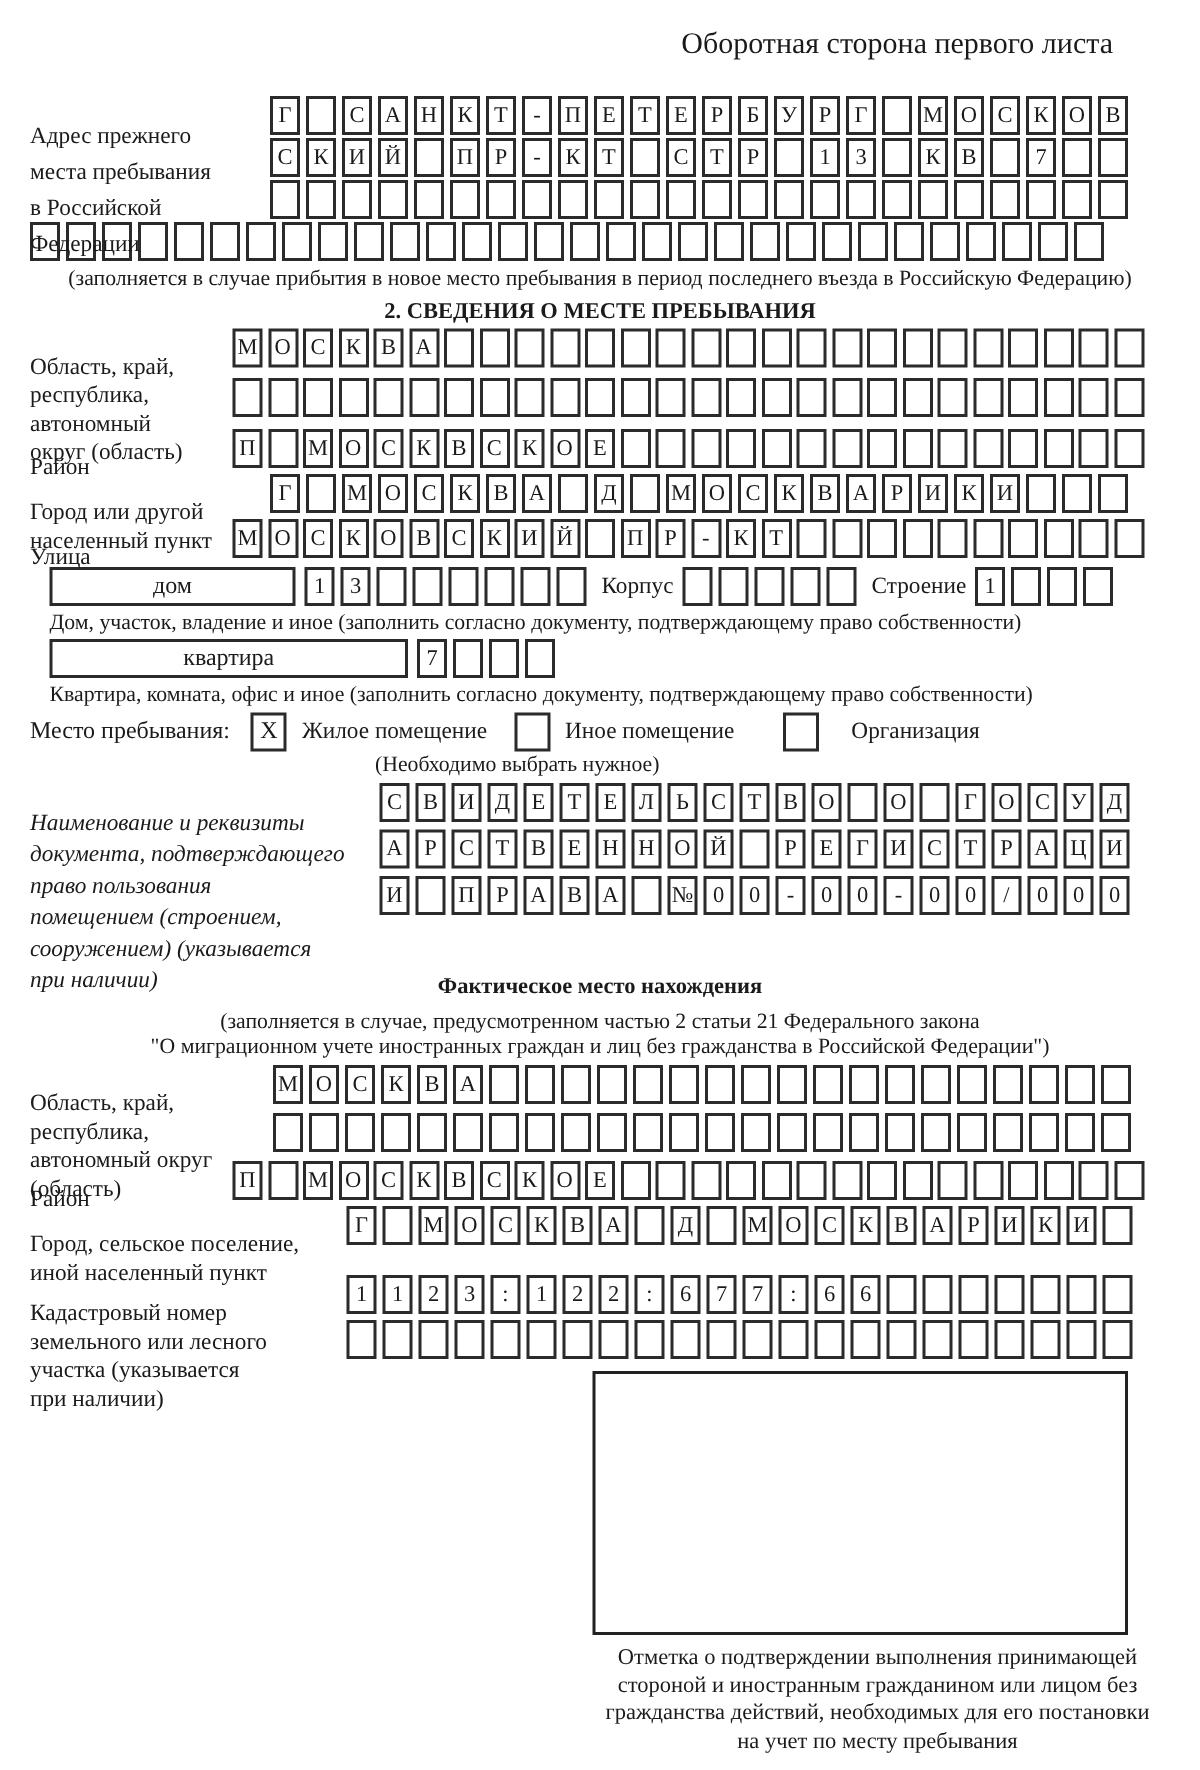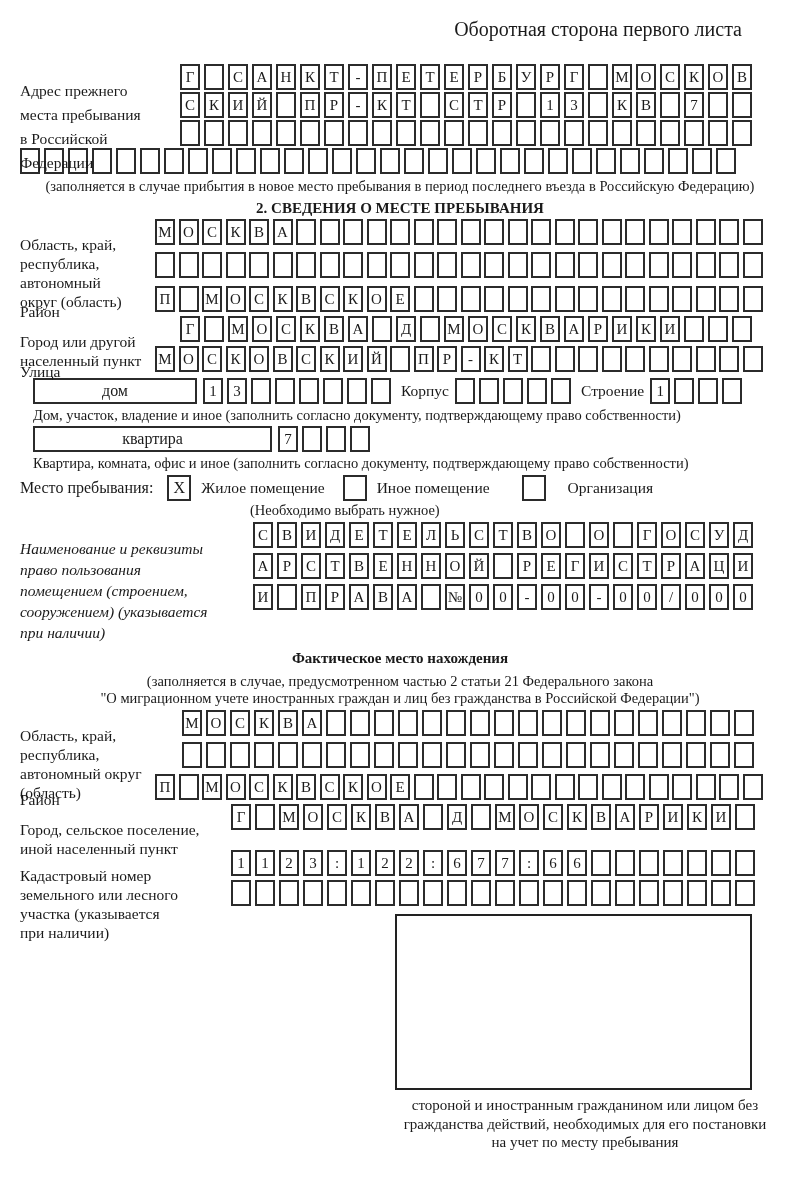--- a/index.html
+++ b/index.html
@@ -395,20 +395,21 @@
     <span class="checkbox ml18"></span>
     <span class="inline-label ml10">Иное помещение</span>
     <span class="checkbox ml32"></span>
     <span class="inline-label ml22">Организация</span>
   </div>
   <div class="note choose-note mt1">(Необходимо выбрать нужное)</div>
 
   <div class="frow pl233 mt3">
     <div class="label-abs doc-label">
         <div>Наименование и реквизиты</div>
+        <div>документа, подтверждающего</div>
         <div>право пользования</div>
         <div>помещением (строением,</div>
         <div>сооружением) (указывается</div>
         <div>при наличии)</div>
       </div>
     <div class="cellcol">
       <div class="cellrow" style="margin-bottom:5px">
           <span class="cell">С</span>
           <span class="cell">В</span>
           <span class="cell">И</span>
@@ -664,18 +665,19 @@
           <span class="cell"></span>
           <span class="cell"></span>
           <span class="cell"></span>
           <span class="cell"></span>
         </div>
     </div>
   </div>
 
   <div class="bigbox mt8"></div>
   <div class="mark-caption mt6">
+      <div>Отметка о подтверждении выполнения принимающей</div>
       <div>стороной и иностранным гражданином или лицом без</div>
       <div>гражданства действий, необходимых для его постановки</div>
       <div>на учет по месту пребывания</div>
     </div>
 
 </div>
 
 </body></html>

